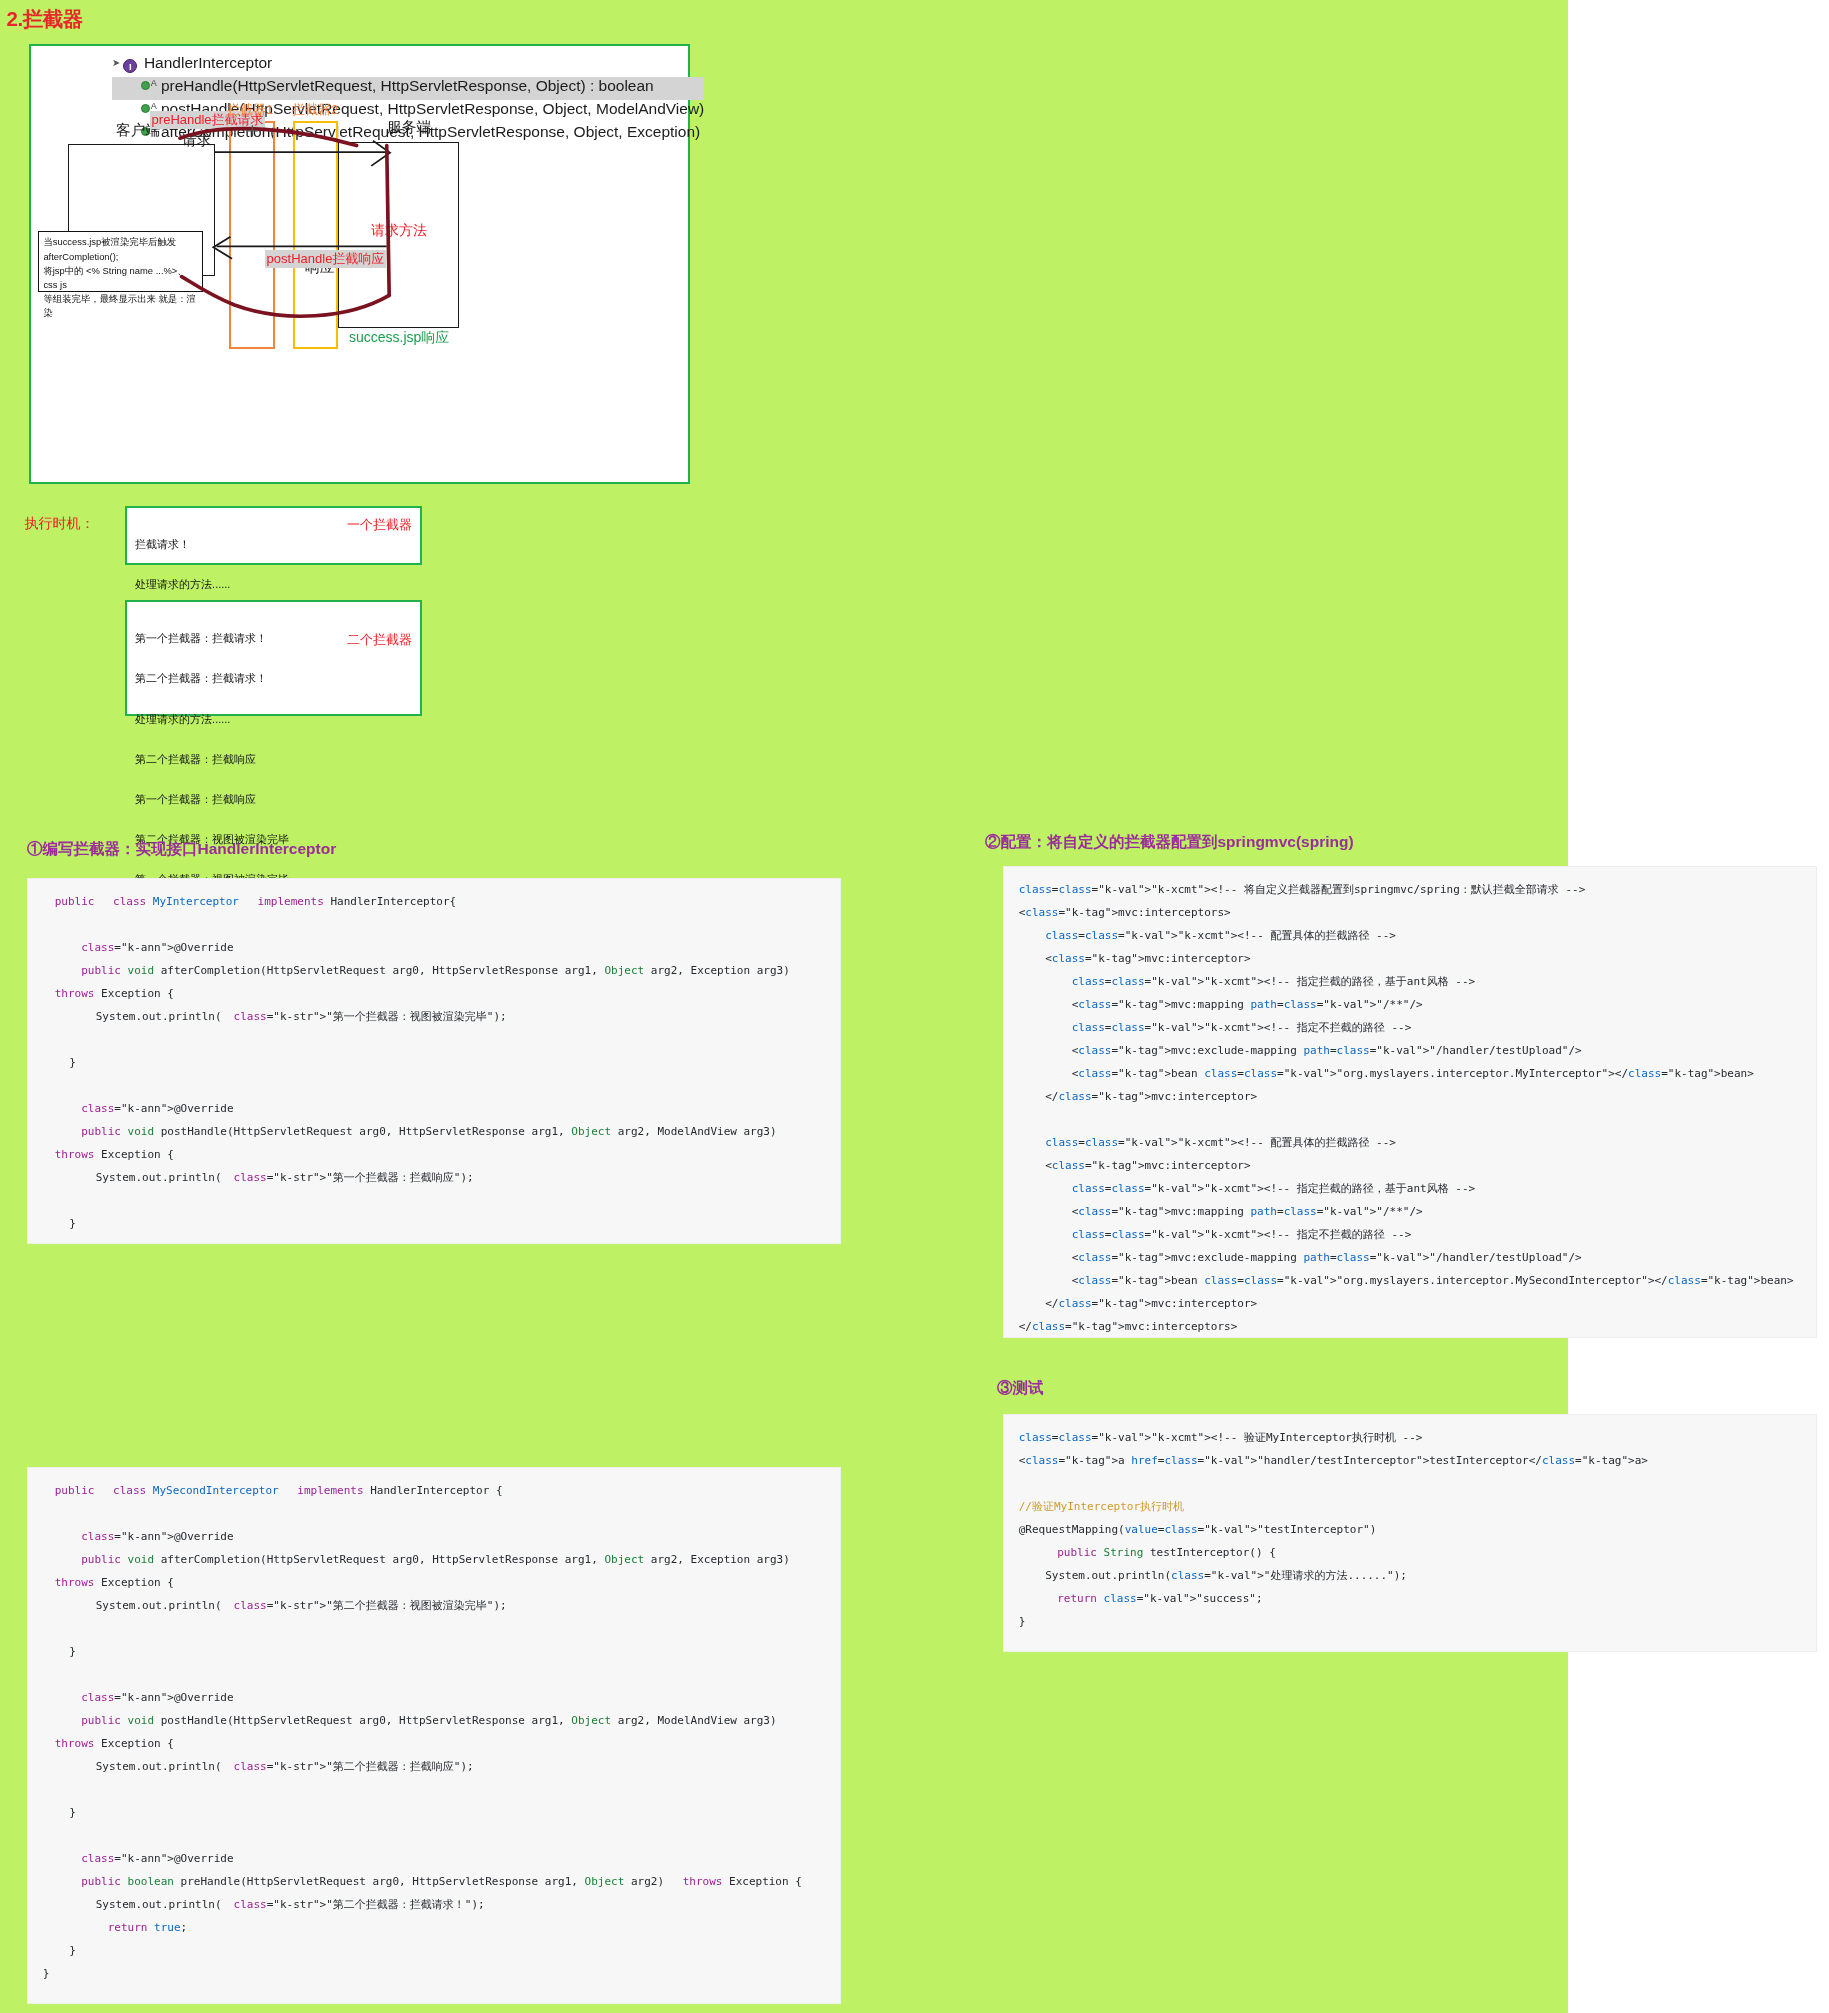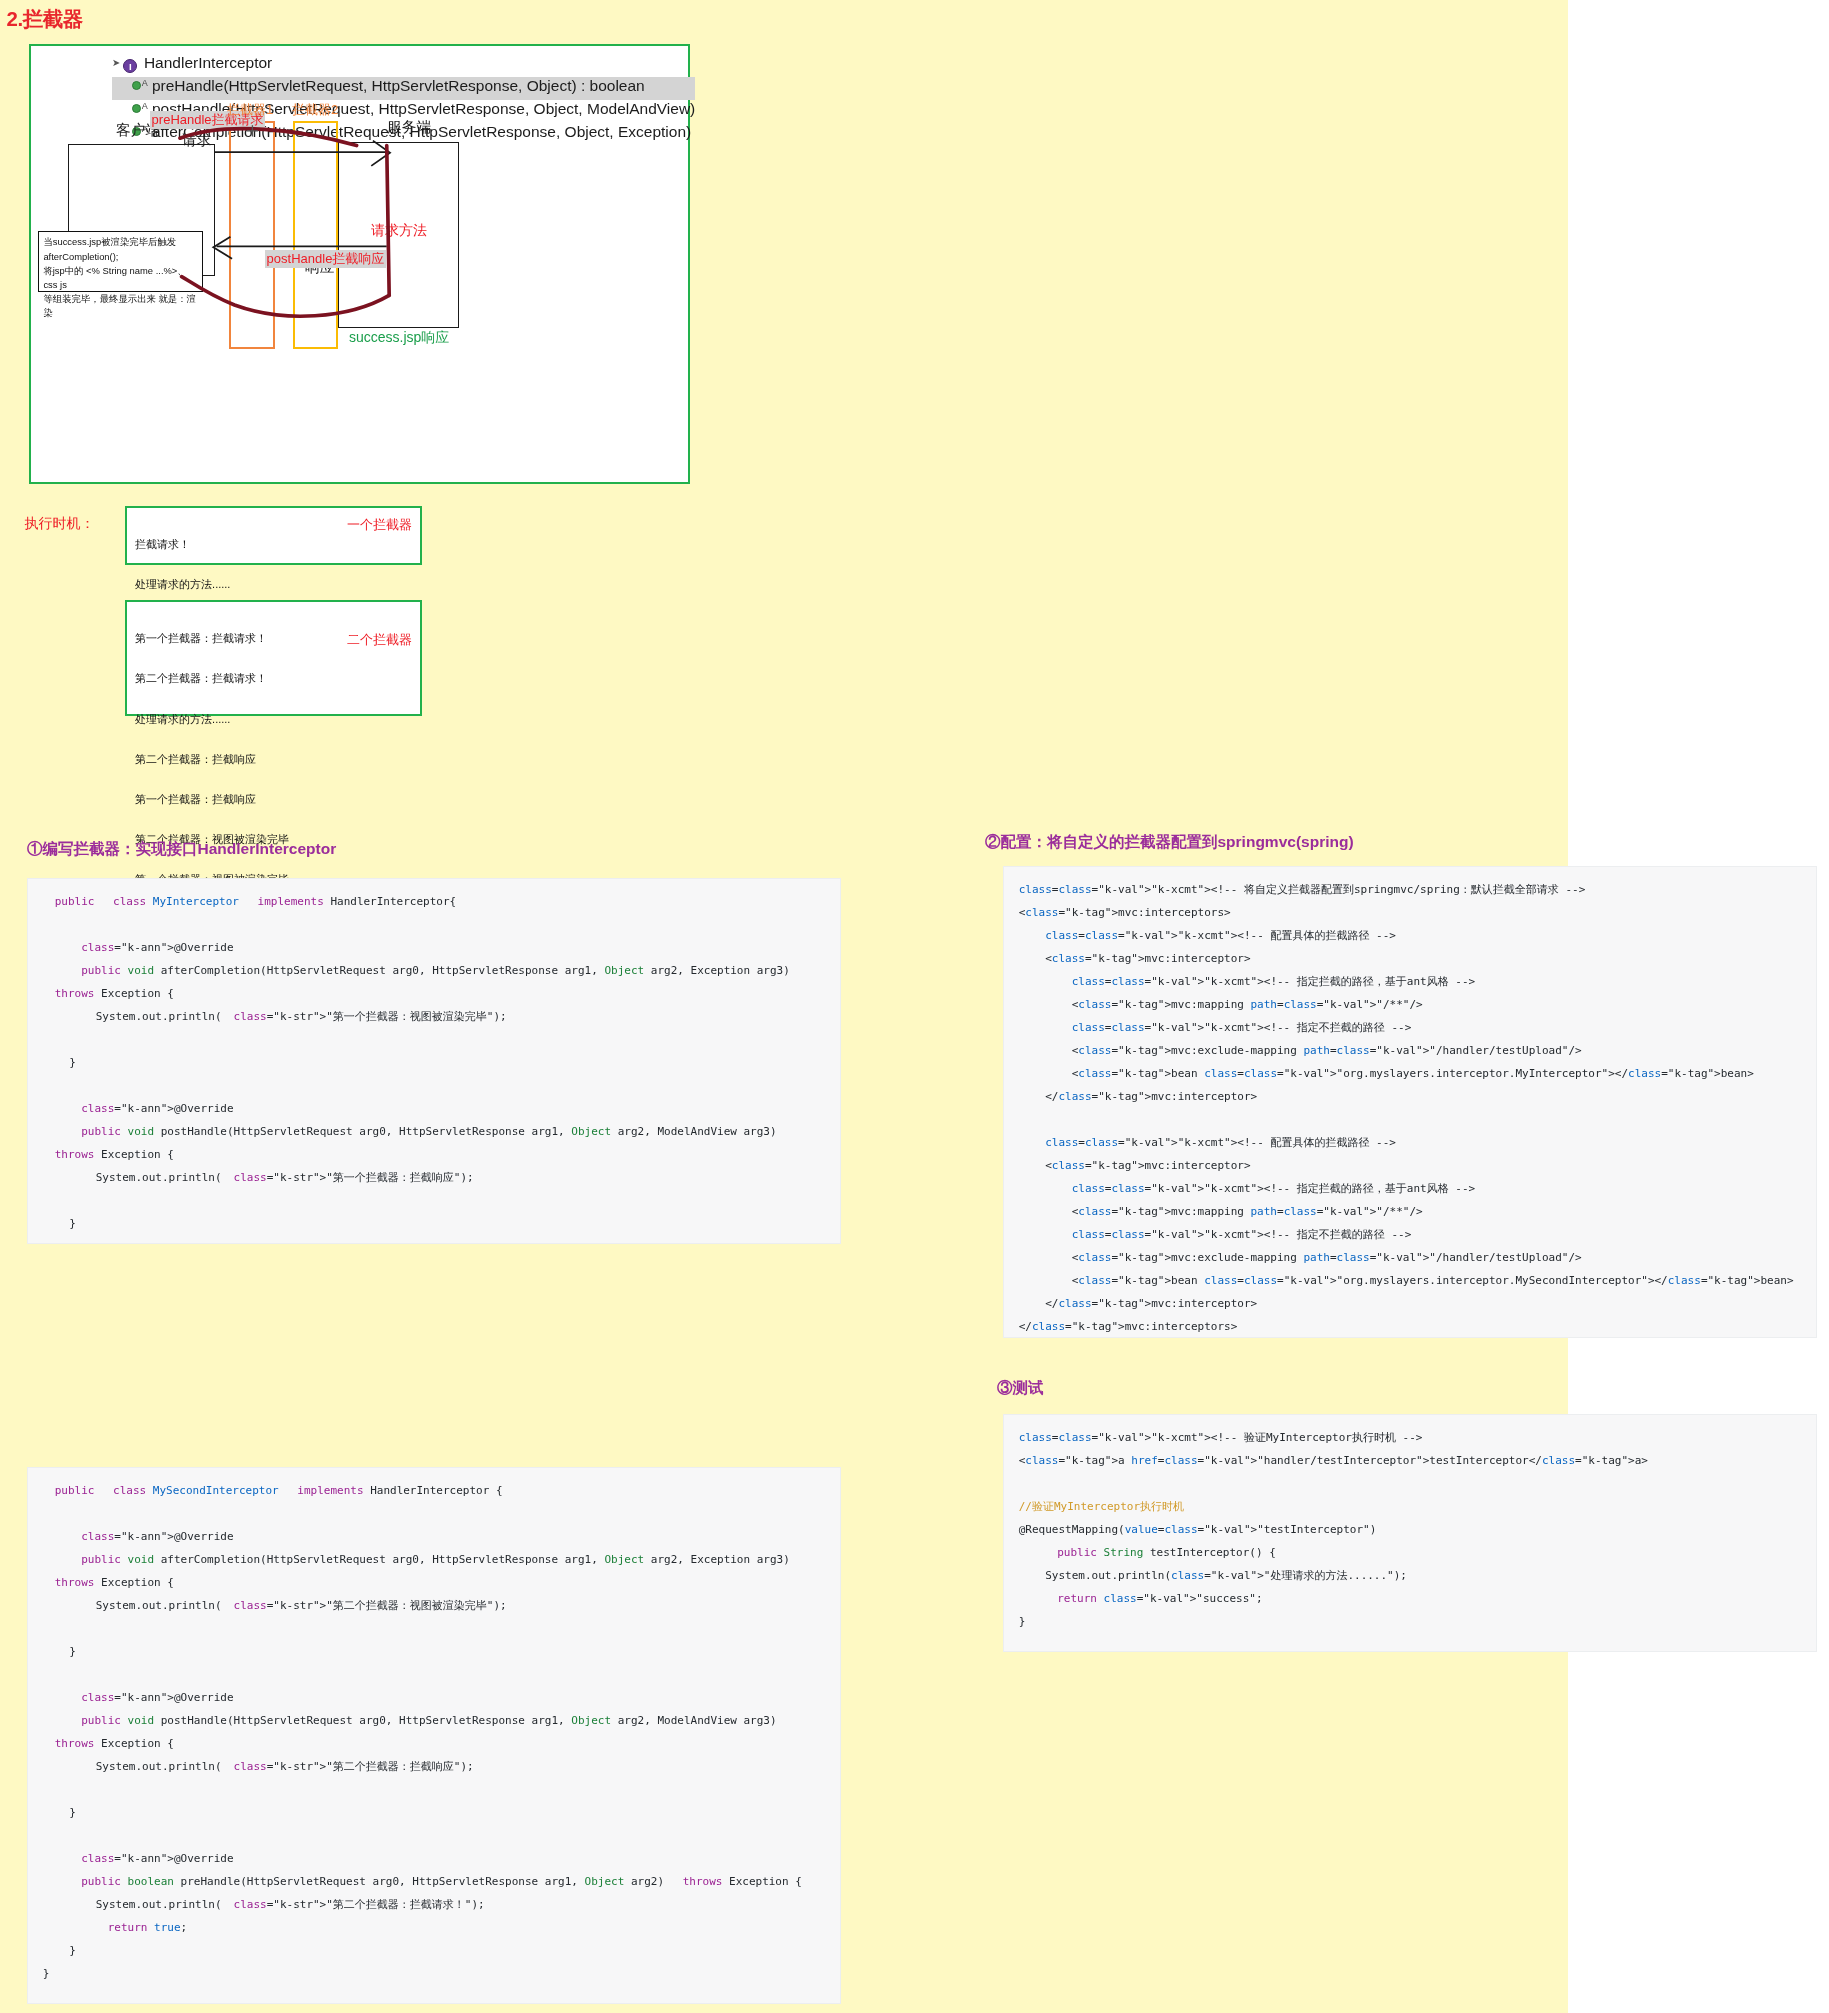--- a/index.html
+++ b/index.html
@@ -2,42 +2,42 @@
 <html style="font-size:13px"><head>
 <meta charset="utf-8">
 <style>
   * { box-sizing: border-box; }
   html, body {
     margin: 0; padding: 0;
     background: #ffffff;
     width: 1830px;
     font-family: "Liberation Sans", sans-serif;
   }
-  .page { position: relative; width: 1568px; height: 2014px; background:#fef9c3; }
+  .page { position: relative; width: 1568px; height: 2014px; background:#bef264; }
 
   
   .page-title {
     position: absolute; left: 6.5px; top: 4.9px;
     font-size: 20.4px; font-weight: bold; color: #e8262c;
     letter-spacing: -0.4px;
   }
 
   
   .diagram-frame {
     position: absolute; left: 29px; top: 44px;
     width: 661px; height: 440px;
     border: 2.4px solid #22b14c; background: #fff;
   }
 
   
   .iface-tree { position:absolute; left:81px; top:8.1px; }
   .tree-row { position: relative; height: 23px; white-space: nowrap;
               font-size: 15.5px; color: #1c1c1c; }
   .tree-row.lvl0 { padding-left: 0px; }
-  .tree-row.lvl1 { padding-left: 20px; }
+  .tree-row.lvl1 { padding-left: 29px; }
   .arrow-glyph { display:inline-block; width:11.4px; color:#555; font-size:9.8px;
                  transform: translateY(-2.4px); }
   .iface-badge {
     display:inline-block; width:14px; height:14px; border-radius:50%;
     background:#6b3fa0; color:#fff; font-size:9.8px; font-weight:bold;
     text-align:center; line-height:14px; vertical-align:-2.4px;
     margin-right:6.5px; border:0.8px solid #47246e;
   }
   .mdot {
     display:inline-block; width:9px; height:9px; border-radius:50%;

